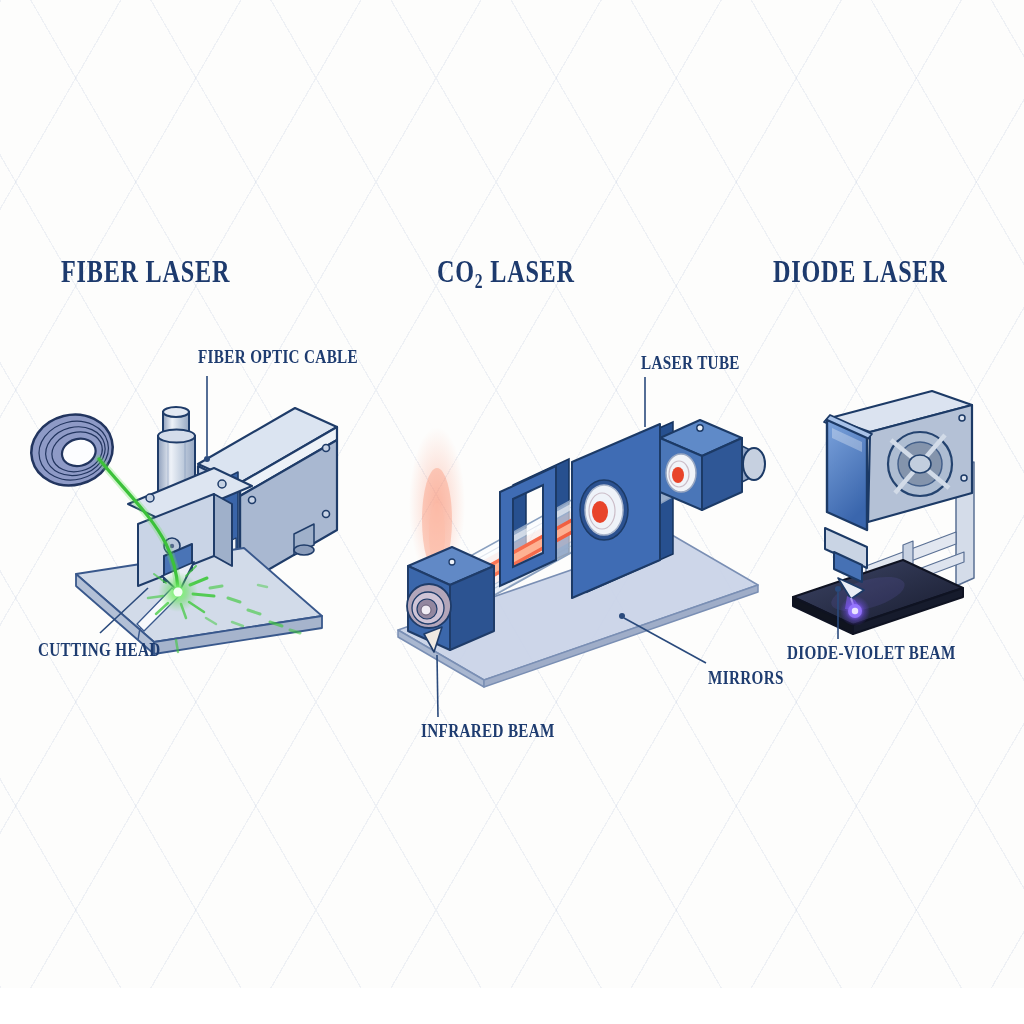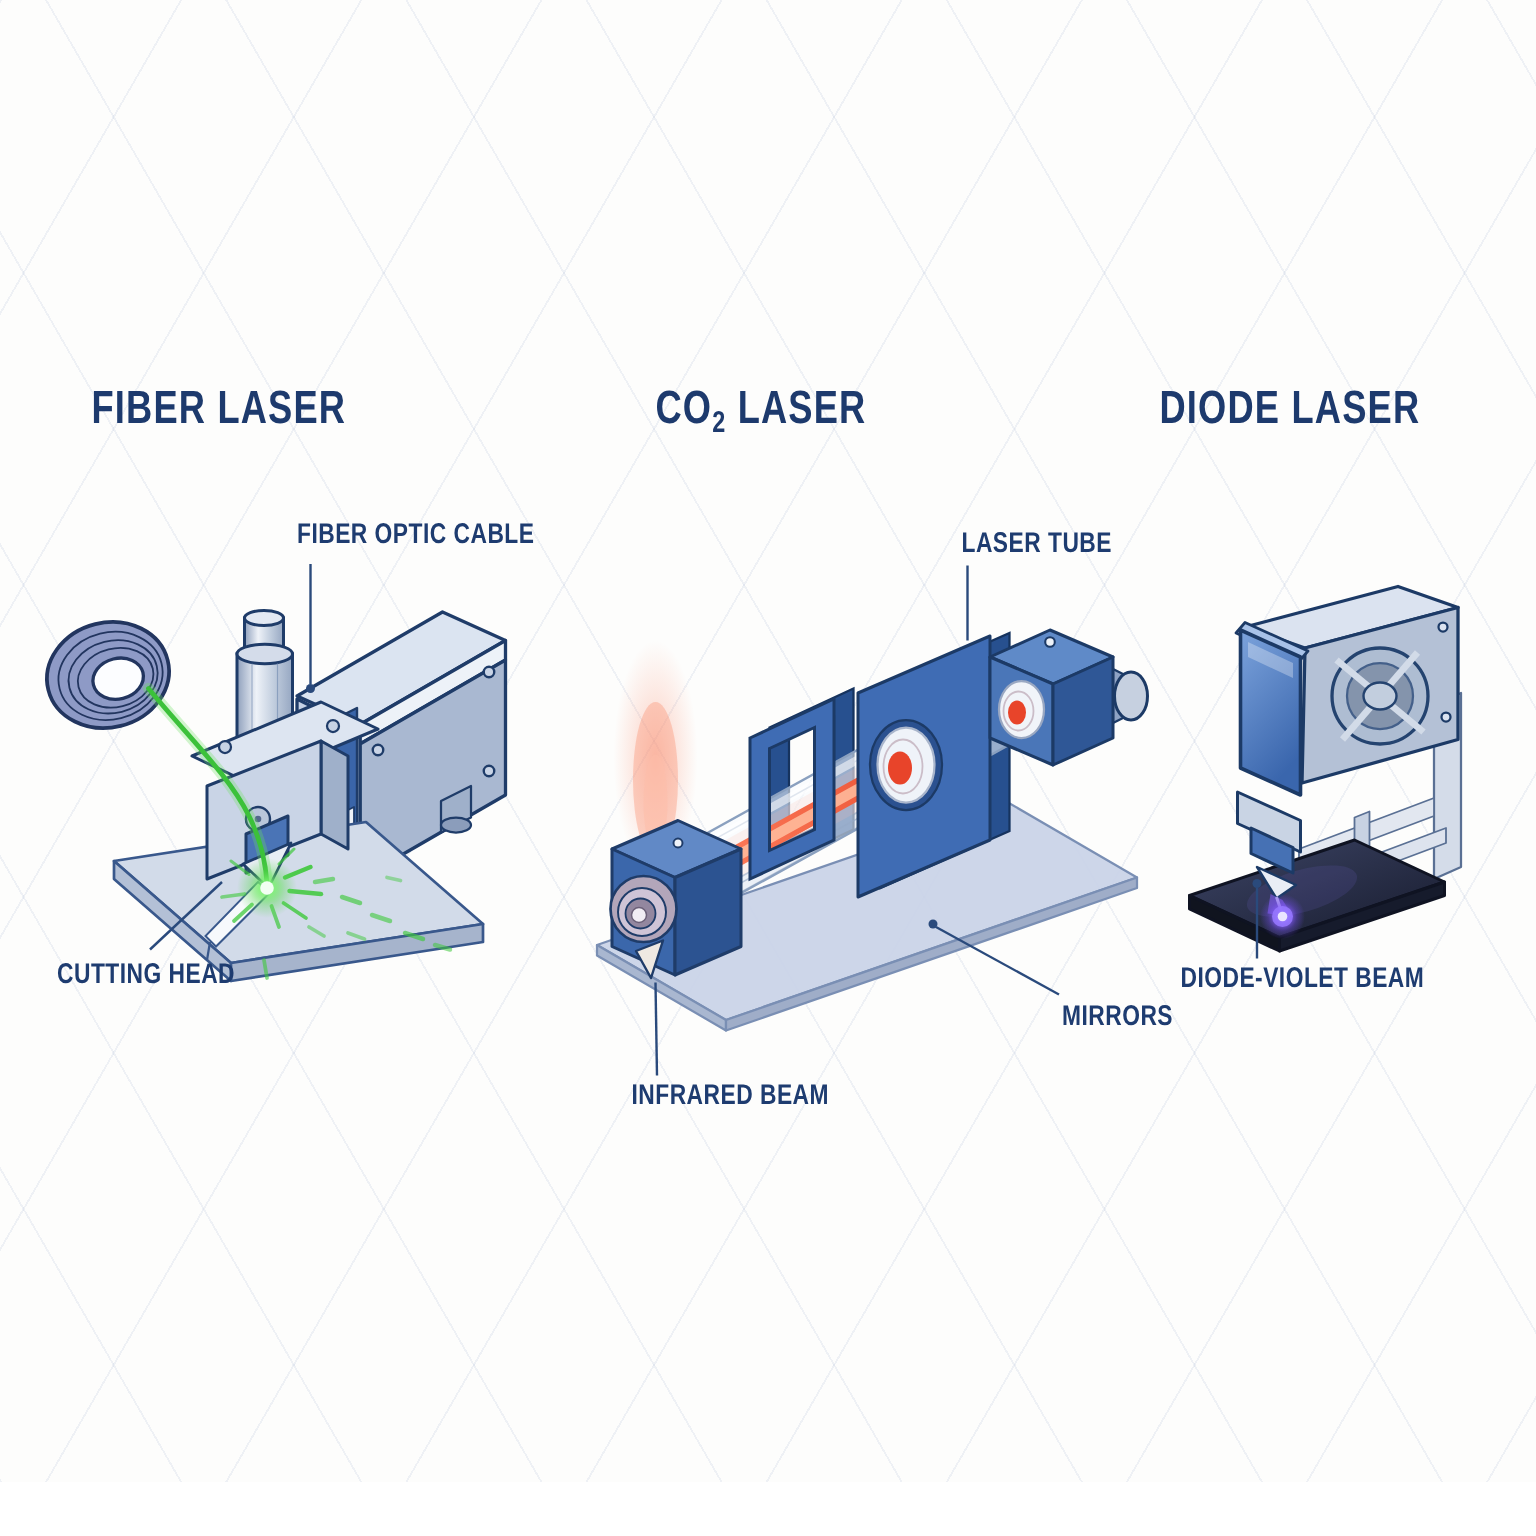--- a/index.html
+++ b/index.html
@@ -4,21 +4,21 @@
 <style>
   html,body{margin:0;padding:0;background:#ffffff;}
   .stage{
     position:relative;
     width:1024px;height:988px;
     overflow:hidden;
     background-color:#fdfdfc;
     background-image:
       repeating-linear-gradient(60deg,  rgba(155,172,205,0.15) 0 1.2px, transparent 1.2px 104px),
       repeating-linear-gradient(120deg, rgba(155,172,205,0.15) 0 1.2px, transparent 1.2px 104px);
-    font-family:Liberation Sans, sans-serif;
+    font-family:Liberation Serif, serif;
   }
   .heading{
     position:absolute;
     font-size:31px;font-weight:700;
     color:var(--heading_text,#1d3a6d);
     letter-spacing:1px;
     transform:scaleX(0.78);
     transform-origin:0 50%;
     white-space:nowrap;
   }

